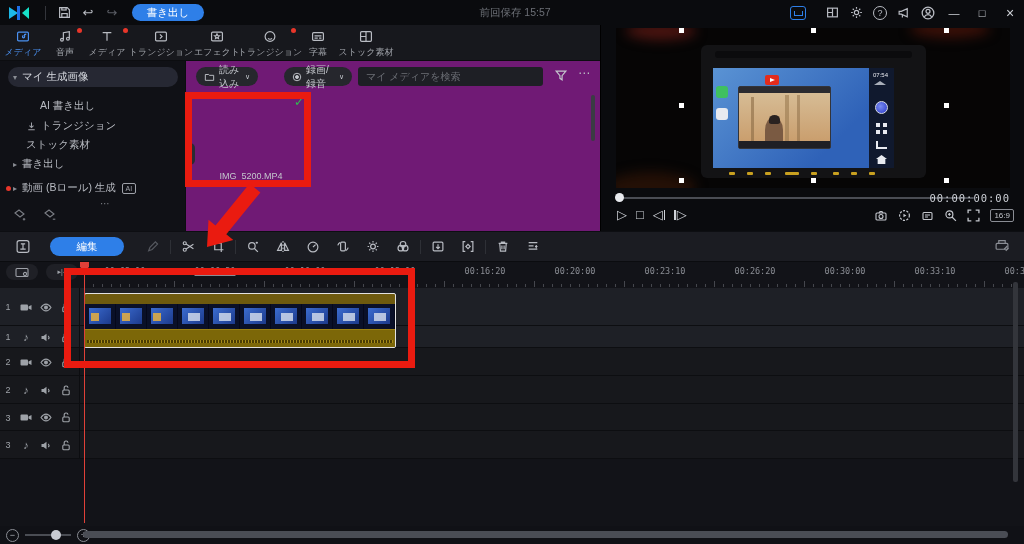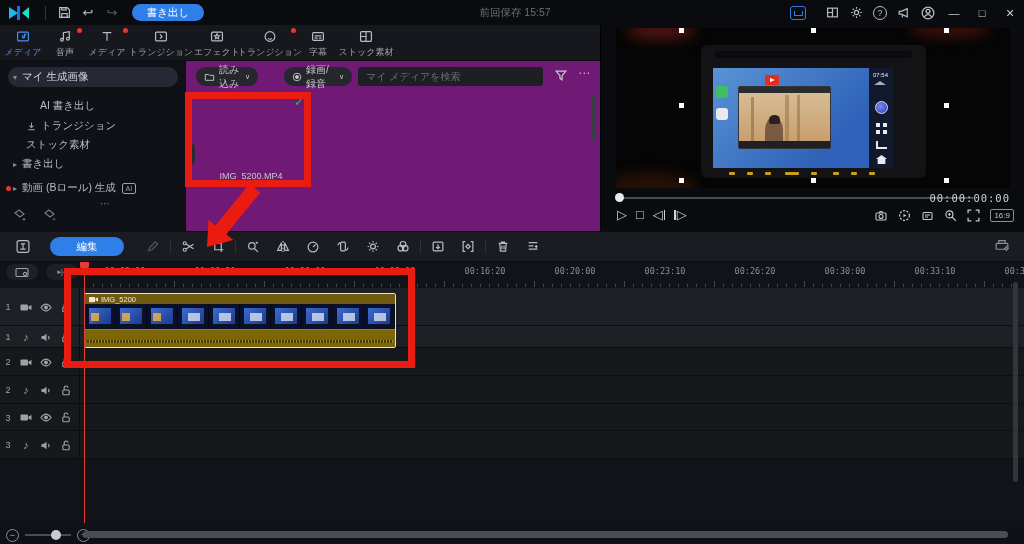--- a/index.html
+++ b/index.html
@@ -580,21 +580,21 @@
       <div class="tl-topbtn">
           <svg width="14" height="11" viewBox="0 0 14 11" fill="none" stroke="currentColor" stroke-width="1.1">
             <rect x="1" y="1.5" width="12" height="8" rx="1"></rect>
             <circle cx="10" cy="7" r="1.6"></circle>
           </svg>
         </div>
       <div class="tl-topbtn" style="font-size:7px;">▸|◂</div>
     </div>
     <div id="ruler">
         <span class="rlabel" style="left: 45px;">00:03:10</span>
-        <span class="rlabel" style="left: 135px;">00:06:20</span>
+        <span class="rlabel" style="left: 135px; text-decoration: underline;">00:06:20</span>
         <span class="rlabel" style="left: 225px;">00:10:00</span>
         <span class="rlabel" style="left: 315px;">00:13:10</span>
         <span class="rlabel" style="left: 405px;">00:16:20</span>
         <span class="rlabel" style="left: 495px;">00:20:00</span>
         <span class="rlabel" style="left: 585px;">00:23:10</span>
         <span class="rlabel" style="left: 675px;">00:26:20</span>
         <span class="rlabel" style="left: 765px;">00:30:00</span>
         <span class="rlabel" style="left: 855px;">00:33:10</span>
         <span class="rlabel" style="left: 945px;">00:36:20</span>
         <span class="tick" style="left: 4px; height: 6px;"></span>
@@ -834,29 +834,20 @@
                 <rect x="2.8" y="5.5" width="6.4" height="4.8" rx="1"></rect>
                 <path d="M4.2 5.5V3.6A1.9 1.9 0 018 3.2"></path>
               </svg>
             </span>
     </div>
           <div class="lborder"></div>
         </div>
       </div>
 
     <div id="clip">
-      <div id="clip-header">
-        <span>
-            <svg width="9" height="7" viewBox="0 0 12 9" fill="#efe9d2">
-              <rect x="0" y="1" width="8" height="7" rx="1"></rect>
-              <path d="M8.5 3.5L12 1.5v6L8.5 5.5z"></path>
-            </svg>
-          </span>
-        <span>IMG_5200</span>
-      </div>
       <div id="filmstrip">
           <div class="frame">
             <div class="scr"></div>
             <div class="win" style="left:6px;width:8px;background:#e8b040;"></div>
           </div>
           <div class="frame">
             <div class="scr"></div>
             <div class="win" style="left:6px;width:8px;background:#e8b040;"></div>
           </div>
           <div class="frame">

